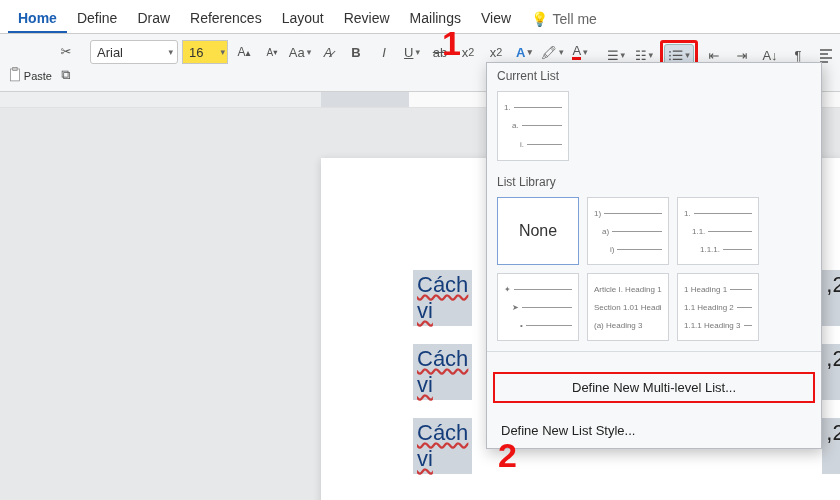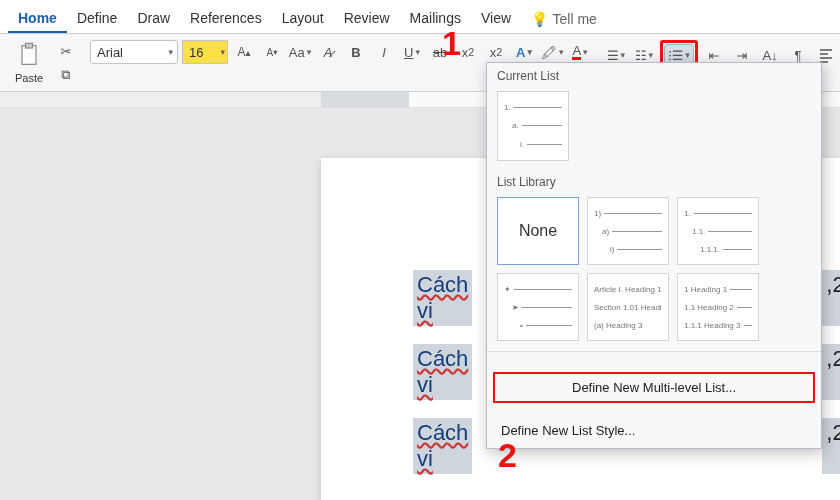--- a/index.html
+++ b/index.html
@@ -10,21 +10,21 @@
 .tab { padding: 6px 10px 5px; font-size: 14px; cursor: pointer; }
 .tab.active { font-weight: 700; color: #1a5fb4; border-bottom: 2.5px solid #1a5fb4; }
 
 
 .ribbon { display: flex; align-items: flex-start; padding: 6px 6px 4px; background: #f5f6f7; border-bottom: 1px solid #d0d0d0; height: 58px; }
 .sep { width: 1px; height: 48px; background: #d7d7d7; margin: 0 6px; }
 .group { display: flex; flex-direction: row; gap: 4px; }
 .btnrow { display: flex; align-items: center; gap: 4px; }
 .sq { width: 24px; height: 22px; display: flex; align-items: center; justify-content: center; border-radius: 3px; cursor: pointer; color: #555; }
 .sq svg { width: 16px; height: 16px; }
-.paste-block { display: flex; flex-direction: column; align-items: center; width: 46px; }
+.paste-block { display: flex; flex-direction: row; align-items: center; width: 46px; }
 .paste-block .big { width: 28px; height: 30px; display: flex; align-items: center; justify-content: center; }
 .paste-block .lbl { font-size: 11px; margin-top: 2px; }
 .clip-side { display: flex; flex-direction: column; gap: 2px; margin-left: 2px; }
 .fontname { display:flex; align-items:center; height:24px; border:1px solid #c5c5c5; background:#fff; border-radius:3px; padding:0 4px 0 6px; width:88px; font-size:13px; }
 .fontsize { display:flex; align-items:center; height:24px; border:1px solid #c5c5c5; background:#fde047; border-radius:0; padding:0 2px 0 6px; width:46px; font-size:13px; }
 .dropcaret { margin-left:auto; font-size:9px; color:#666; }
 .ml-highlight { border:3px solid #e11; border-radius:3px; padding:1px; }
 .ml-highlight .sq { background:#d5dde6; border:1px solid #9bb; width:30px; }
 .style-swatch { width:76px; height:46px; border:1px solid #bcd; background:#fff; display:flex; align-items:center; justify-content:center; font-size:10px; color:#555; }
 .style-norm { font-size:10px; margin-left:4px; align-self: flex-end; }

